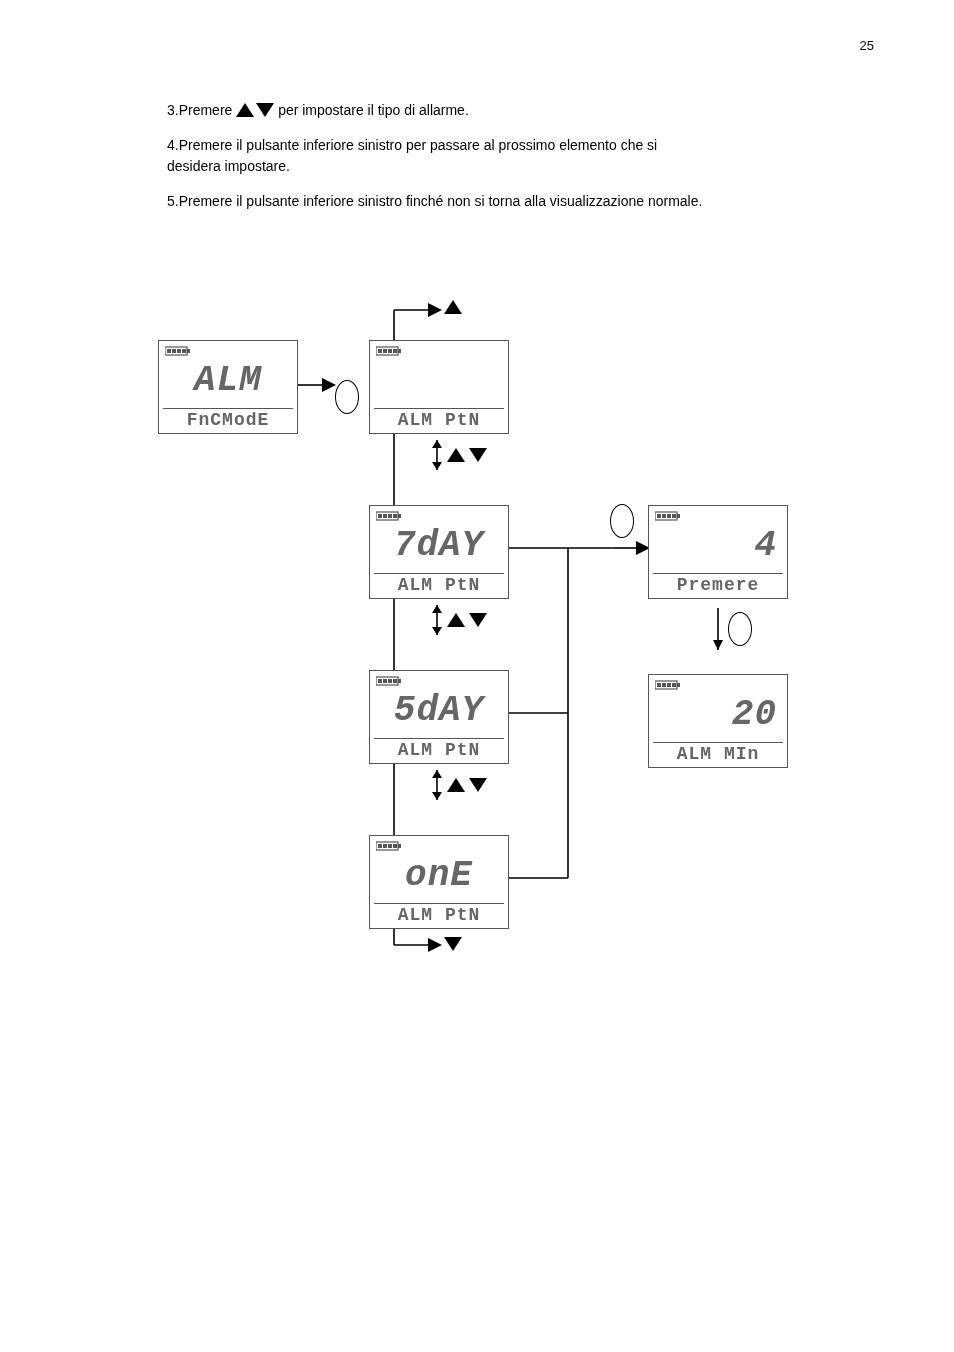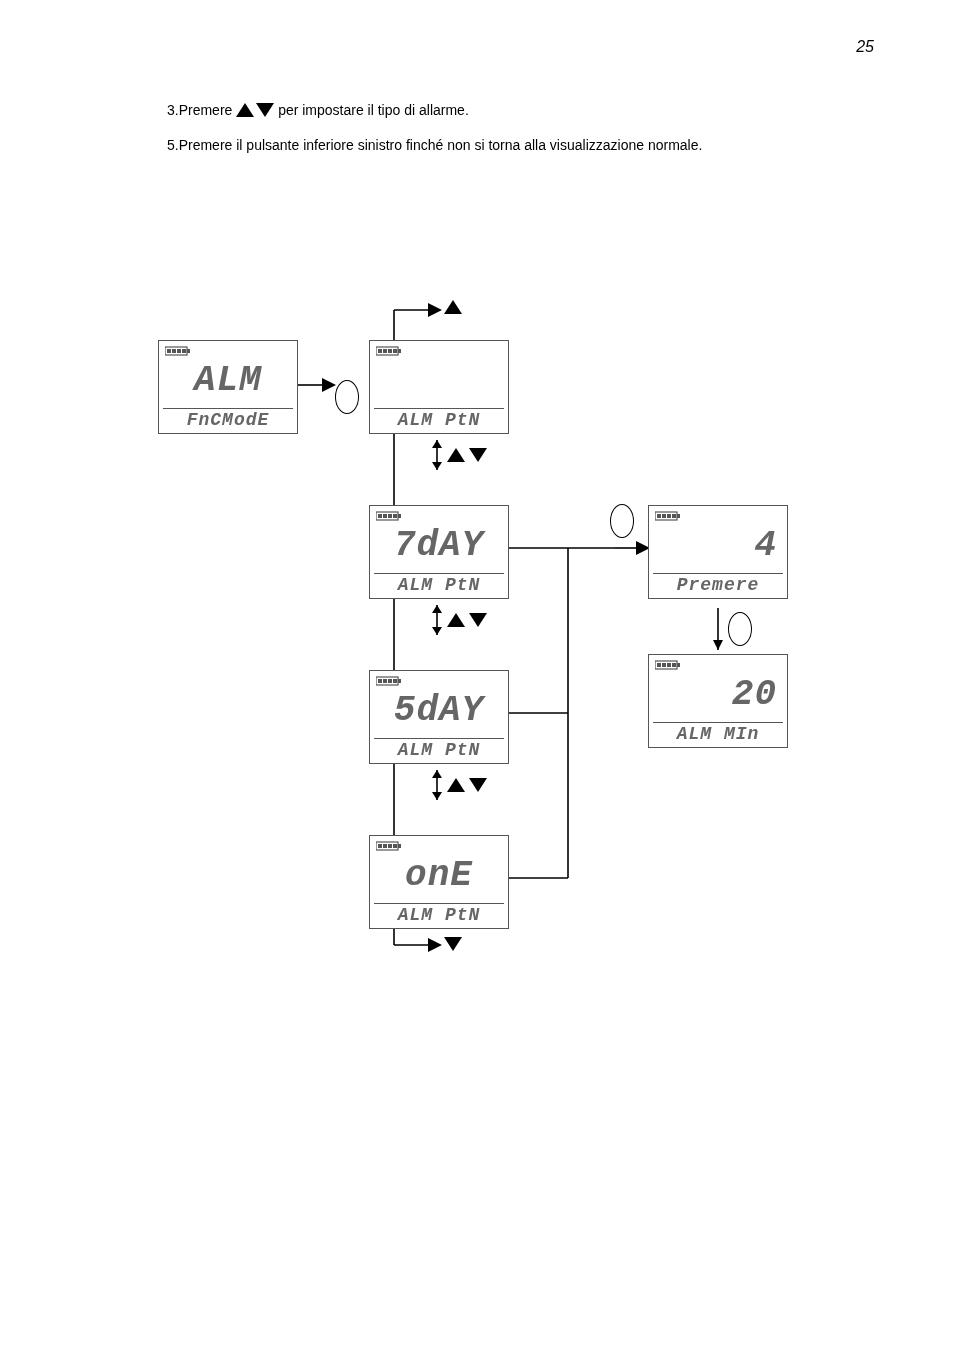--- a/index.html
+++ b/index.html
@@ -15,22 +15,21 @@
   }
   .page {
     position: relative;
     width: 954px;
     height: 1352px;
   }
   .page-number {
     position: absolute;
     top: 38px;
     right: 80px;
-    font-size: 16px;
-    font-style: italic;
+    font-size: 13px;
   }
   .content {
     position: absolute;
     left: 155px;
     top: 100px;
     width: 720px;
     font-size: 14px;
     line-height: 1.5;
   }
   .content p { margin: 0 0 14px 12px; }
@@ -89,21 +88,20 @@
   }
   .lcd .sub {
     position: absolute;
     left: 0;
     right: 0;
     bottom: 2px;
     height: 22px;
     text-align: center;
     font-size: 18px;
     font-family: 'Courier New', monospace;
-    font-style: italic;
     font-weight: 600;
     color: #666;
     letter-spacing: 1px;
     line-height: 22px;
   }
 
   
   .abs { position: absolute; }
 
   
@@ -122,20 +120,22 @@
 <div class="page">
   <div class="page-number">25</div>
 
   <div class="content">
     <p>
       <span>3.Premere </span><span class="inline-tri"><svg width="38" height="16" viewBox="0 0 38 16">
             <polygon points="9,0 0,14 18,14" fill="#000"></polygon>
             <polygon points="29,14 20,0 38,0" fill="#000"></polygon>
           </svg></span><span> per impostare il tipo di allarme.</span>
     </p>
+    <p style="white-space:pre-line;">4.Premere il pulsante inferiore sinistro per passare al prossimo elemento che si
+desidera impostare.</p>
     <p>5.Premere il pulsante inferiore sinistro finché non si torna alla visualizzazione normale.</p>
   </div>
 
   <div class="diagram">
 
     <svg class="abs" style="left:0;top:0" width="954" height="1352">
       <defs>
         <g id="batt-icon">
           <rect x="0" y="2" width="22" height="8" fill="none" stroke="#555" stroke-width="1.2"></rect>
           <rect x="22" y="4" width="3" height="4" fill="#555"></rect>
@@ -275,21 +275,21 @@
 
     <div class="lcd" style="left:648px; top:505px">
       <svg class="batt" width="26" height="12">
           <use href="#batt-icon"></use>
         </svg>
       <div class="main rt">4</div>
       <div class="sub-divider"></div>
       <div class="sub">Premere</div>
     </div>
 
-    <div class="lcd" style="left:648px; top:654px">
+    <div class="lcd" style="left:648px; top:674px">
       <svg class="batt" width="26" height="12">
           <use href="#batt-icon"></use>
         </svg>
       <div class="main rt">20</div>
       <div class="sub-divider"></div>
       <div class="sub">ALM  MIn</div>
     </div>
 
   </div>
 </div>

